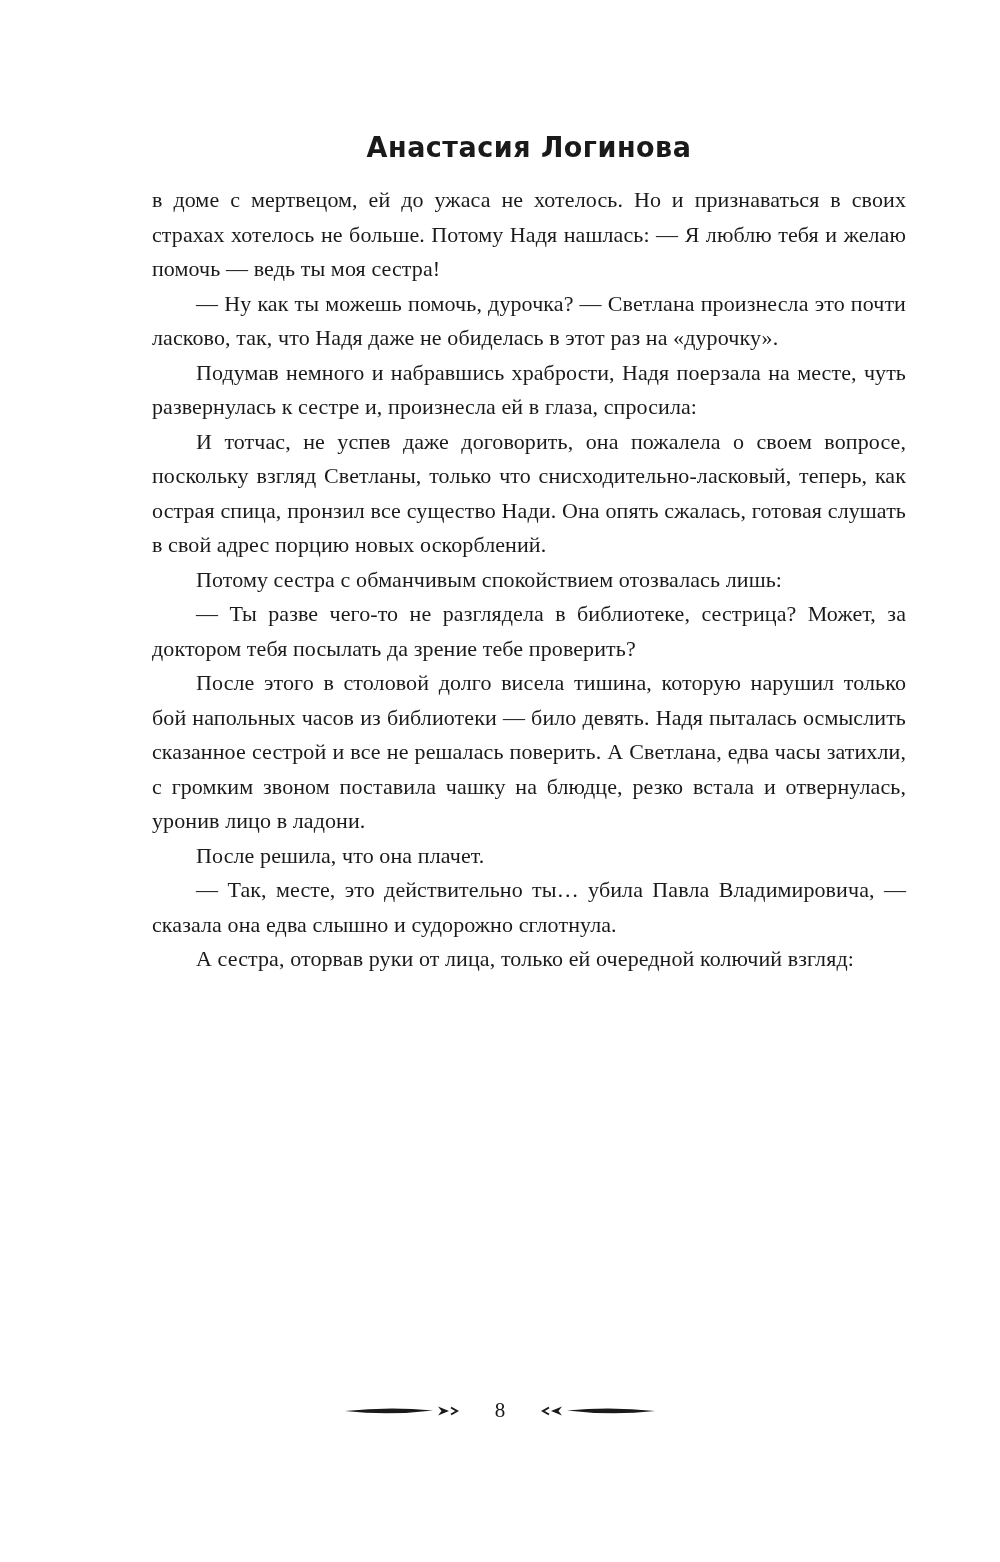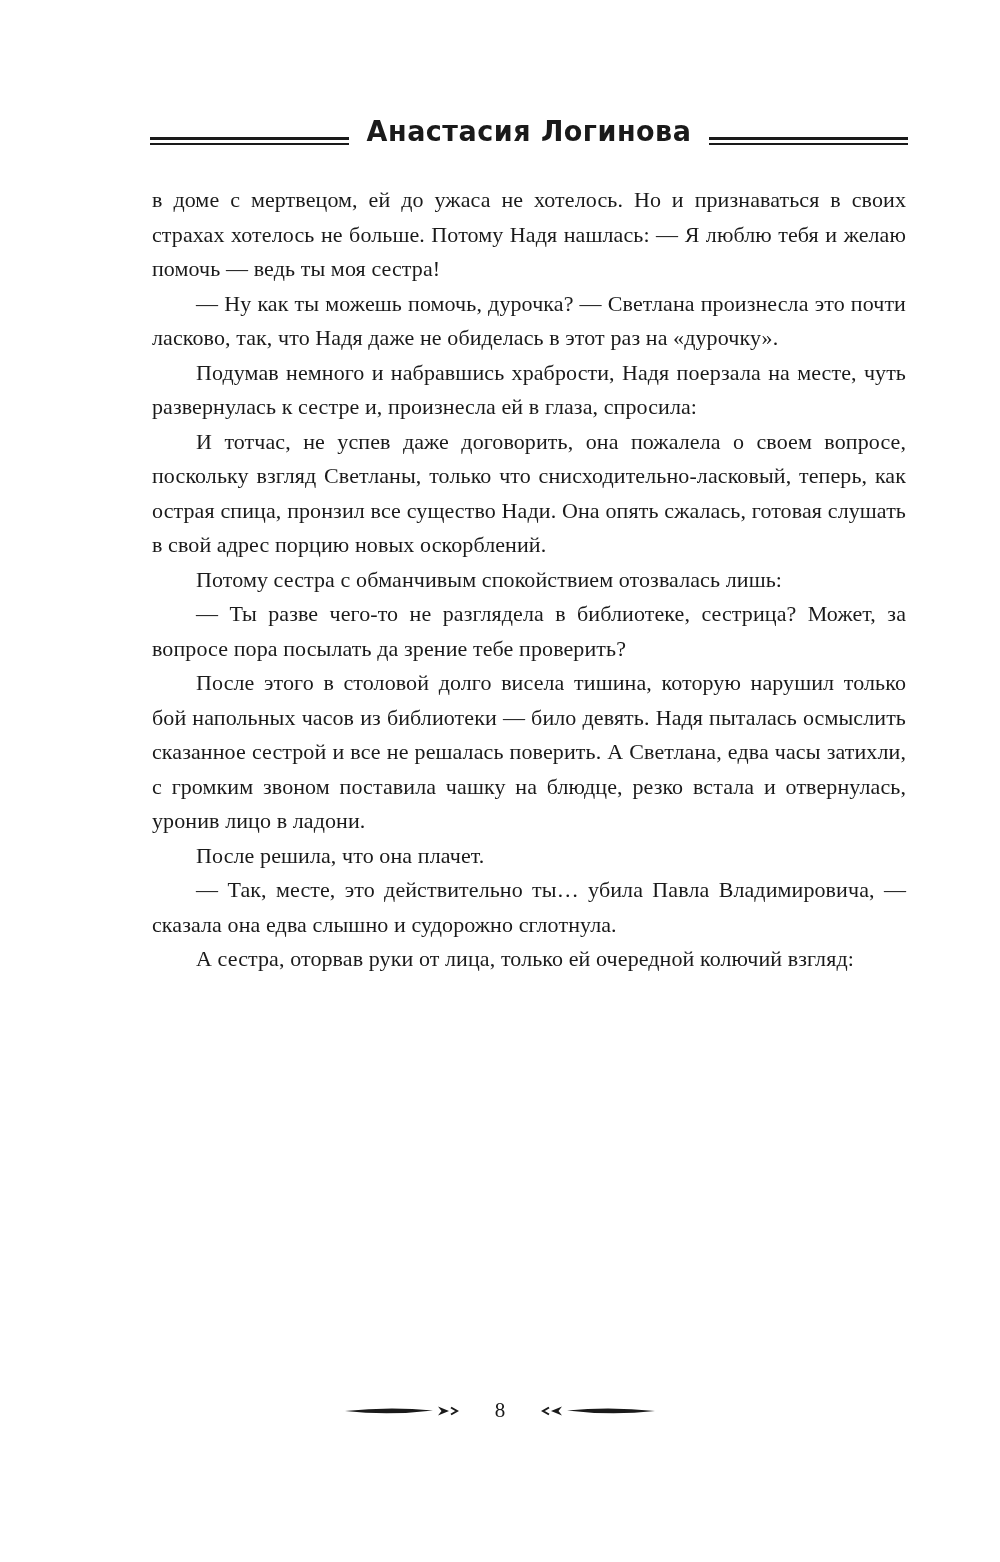--- a/index.html
+++ b/index.html
@@ -21,20 +21,21 @@
   }
 
   
   .header{
     position:absolute;
     top:108px; left:150px; right:92px;
     height:44px;
     display:flex;
     align-items:center;
     gap:18px;
+    flex-direction:column;
   }
   .rule{
     flex:1;
     height:8px;
     border-top:3px solid var(--ink);
     border-bottom:2px solid var(--ink);
     transform:translateY(11px);
   }
   .author{
     font-family:"DejaVu Sans","Liberation Sans",sans-serif;
@@ -89,21 +90,21 @@
     <div class="author">Анастасия Логинова</div>
     <div class="rule"></div>
   </div>
 
   <div class="text">
       <p class="para">в доме с мертвецом, ей до ужаса не хотелось. Но и признаваться в своих страхах хотелось не больше. Потому Надя нашлась: — Я люблю тебя и желаю помочь — ведь ты моя сестра!</p>
       <p class="para indent">— Ну как ты можешь помочь, дурочка? — Светлана произнесла это почти ласково, так, что Надя даже не обиделась в этот раз на «дурочку».</p>
       <p class="para indent">Подумав немного и набравшись храбрости, Надя поерзала на месте, чуть развернулась к сестре и, произнесла ей в глаза, спросила:</p>
       <p class="para indent">И тотчас, не успев даже договорить, она пожалела о своем вопросе, поскольку взгляд Светланы, только что снисходительно-ласковый, теперь, как острая спица, пронзил все существо Нади. Она опять сжалась, готовая слушать в свой адрес порцию новых оскорблений.</p>
       <p class="para indent">Потому сестра с обманчивым спокойствием отозвалась лишь:</p>
-      <p class="para indent">— Ты разве чего-то не разглядела в библиотеке, сестрица? Может, за вопросе пора посылать да зрение тебе проверить?</p>
+      <p class="para indent">— Ты разве чего-то не разглядела в библиотеке, сестрица? Может, за доктором тебя посылать да зрение тебе проверить?</p>
       <p class="para indent">После этого в столовой долго висела тишина, которую нарушил только бой напольных часов из библиотеки — било девять. Надя пыталась осмыслить сказанное сестрой и все не решалась поверить. А Светлана, едва часы затихли, с громким звоном поставила чашку на блюдце, резко встала и отвернулась, уронив лицо в ладони.</p>
       <p class="para indent">После решила, что она плачет.</p>
       <p class="para indent">— Так, месте, это действительно ты… убила Павла Владимировича, — сказала она едва слышно и судорожно сглотнула.</p>
       <p class="para indent">А сестра, оторвав руки от лица, только ей очередной колючий взгляд:</p>
     </div>
 
   <div class="footer">
     <svg class="orn" viewBox="0 0 122 16" aria-hidden="true">
       <path d="M2,8 Q46,3.2 90,7.4 Q46,12.8 2,8 Z" fill="currentColor"></path>
       <path d="M95,3.5 L106,8 L95,12.5 L98.5,8 Z" fill="currentColor"></path>

